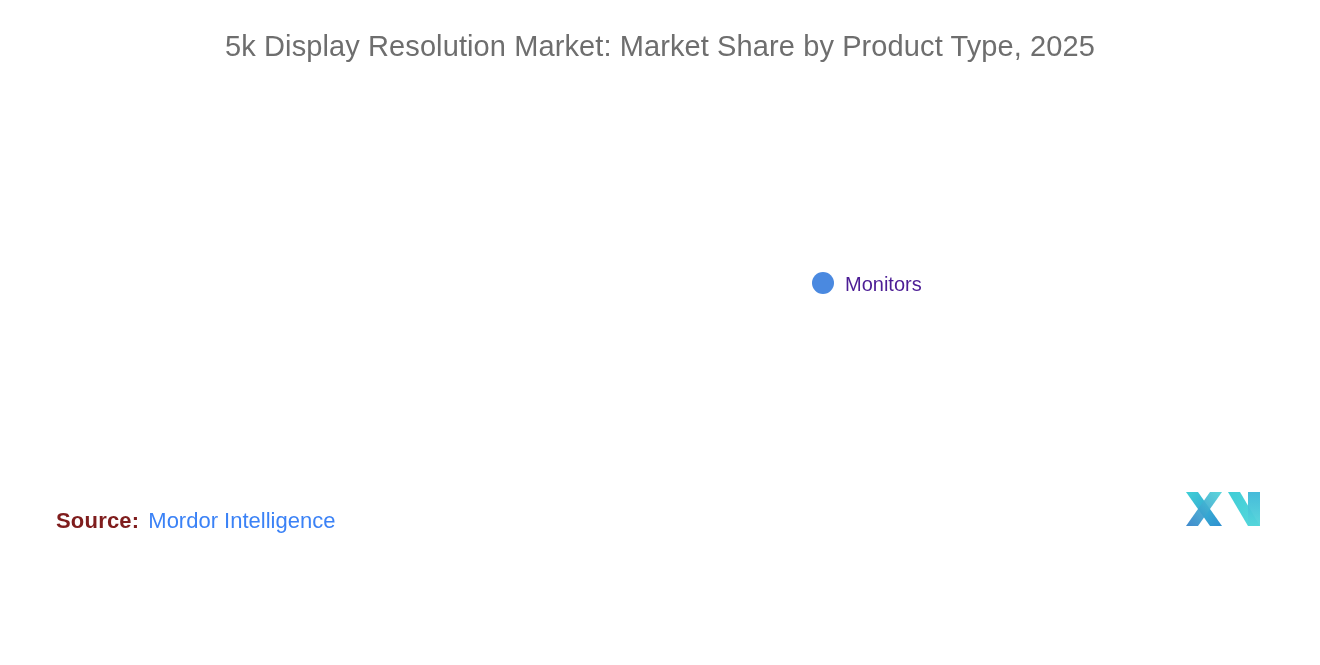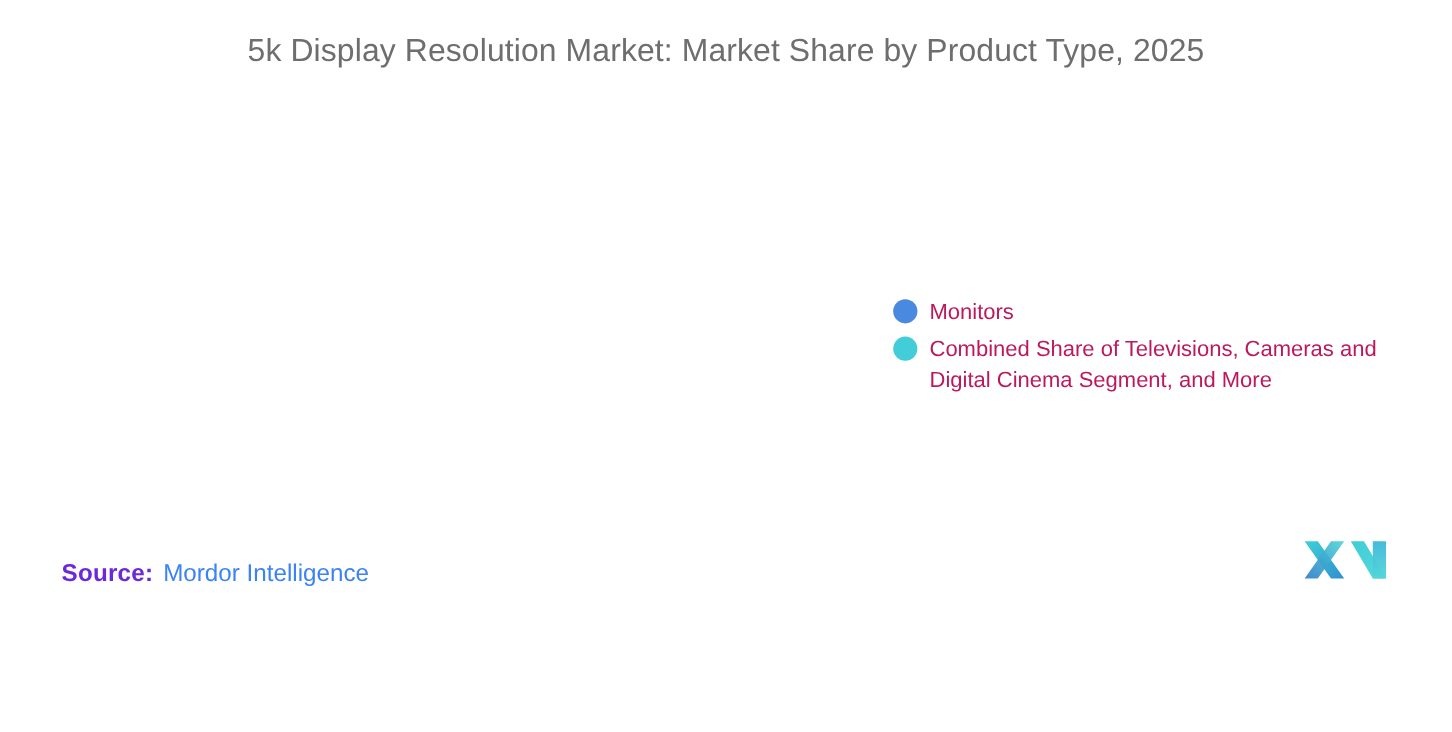--- a/index.html
+++ b/index.html
@@ -72,37 +72,37 @@
     flex: 0 0 auto;
     width: 22px;
     height: 22px;
     border-radius: 50%;
     margin-top: 2px;
     margin-right: 11px;
   }
   .legend-label {
     font-size: 20px;
     line-height: 28px;
-    color: #be185d;
+    color: #4c1d95;
     font-weight: 400;
     max-width: 420px;
   }
 
   
   .footer {
     position: absolute;
     left: 56px;
     bottom: 18px;
     display: flex;
     align-items: baseline;
     font-size: 22px;
   }
   .source-label {
     font-weight: 700;
-    color: #6d28d9;
+    color: #7f1d1d;
     margin-right: 9px;
     letter-spacing: 0.2px;
     margin-top: 24px;
   }
   .source-value {
     font-weight: 400;
     color: #3b82f6;
   }
   .logo {
     position: absolute;
@@ -117,24 +117,20 @@
 
 <div class="page">
 
   <div class="chart-title">5k Display Resolution Market: Market Share by Product Type, 2025</div>
 
 
   <div class="legend">
     <div class="legend-row">
       <span class="legend-swatch" style="background:#4a89e0;"></span>
       <span class="legend-label">Monitors</span>
-    </div>
-    <div class="legend-row">
-      <span class="legend-swatch" style="background:#42cdd9;"></span>
-      <span class="legend-label">Combined Share of Televisions, Cameras and Digital Cinema Segment, and More</span>
     </div>
   </div>
 
   <div class="footer">
     <span class="source-label">Source:</span>
     <span class="source-value">Mordor Intelligence</span>
   </div>
 
   <svg class="logo" viewBox="0 0 78 42">
     <defs>

